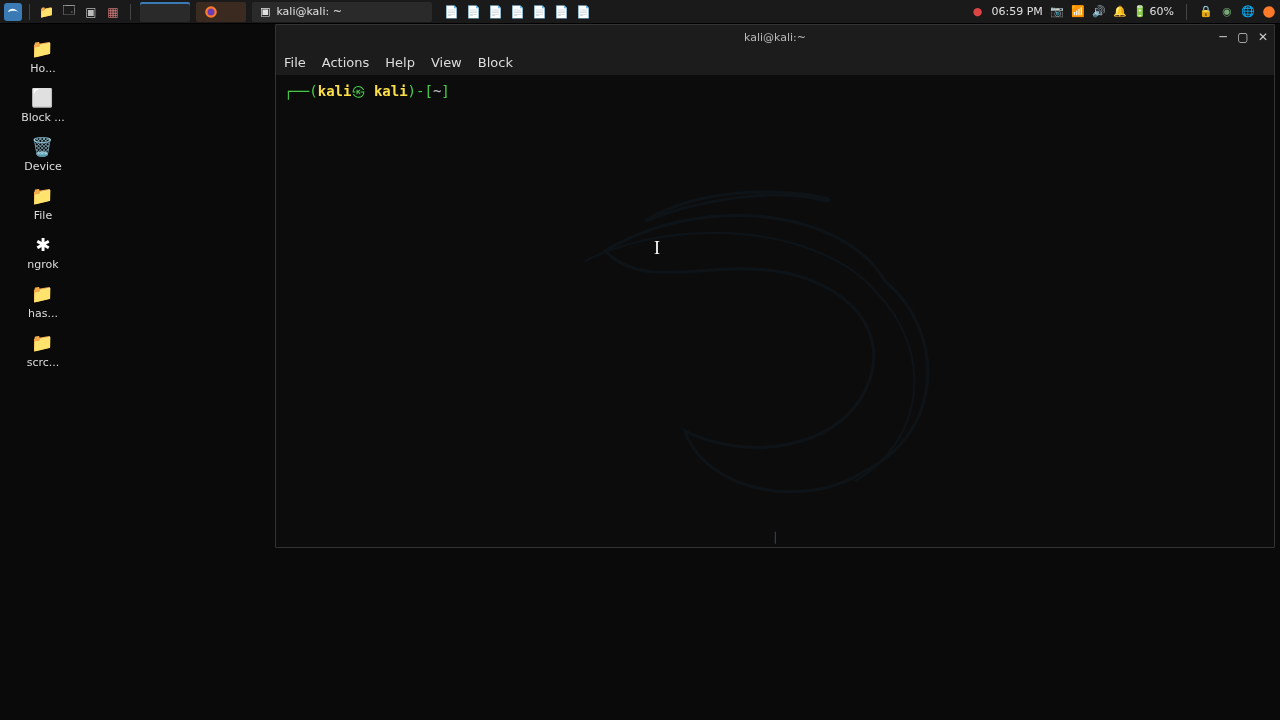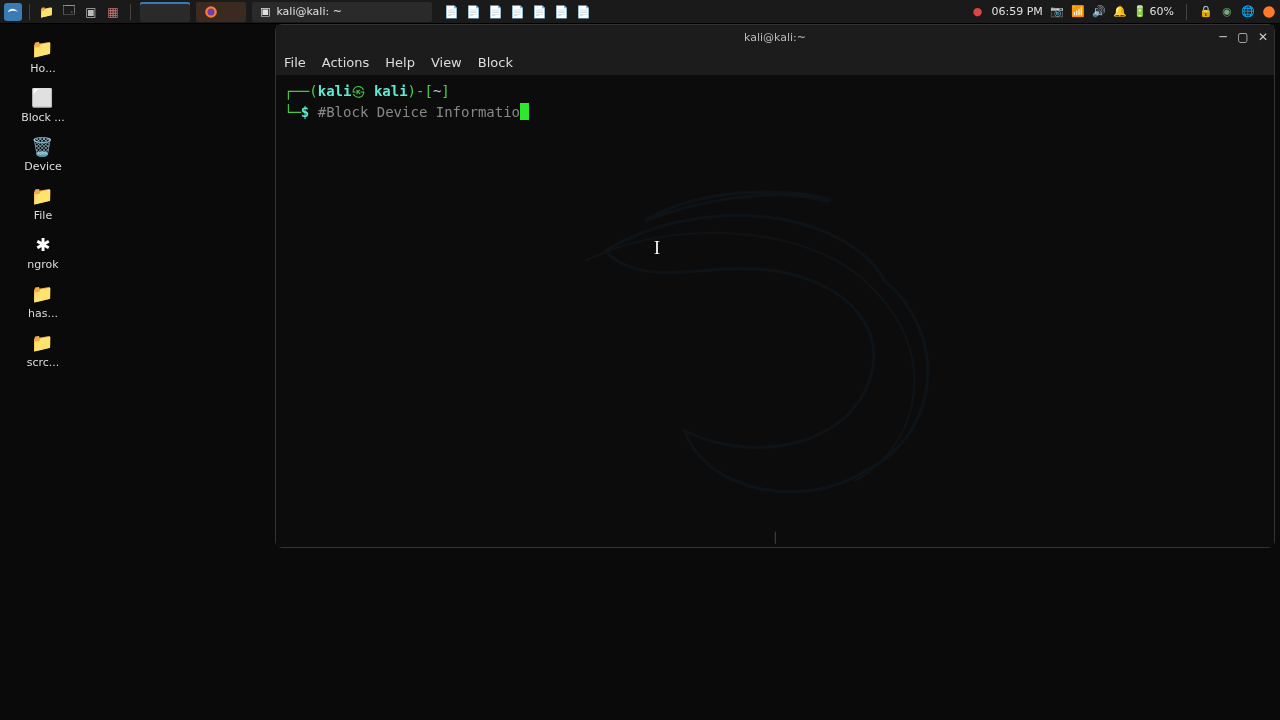--- a/index.html
+++ b/index.html
@@ -92,21 +92,21 @@
 
 
 .term-window {
   position: absolute;
   top: 24px;
   left: 275px;
   width: 1000px;
   height: 524px;
   background: #1c1c1c;
   border: 1px solid #333;
-  border-radius: 7px;
+  border-radius: 1px;
   display: flex;
   flex-direction: column;
 }
 .titlebar {
   height: 24px;
   background: #1c1c1c;
   display: flex;
   align-items: center;
   justify-content: center;
   position: relative;
@@ -149,21 +149,21 @@
 .dragon-bg {
   position: absolute;
   top: 50%; left: 50%;
   transform: translate(-50%, -45%);
   width: 500px; height: 400px;
   opacity: 0.12;
   pointer-events: none;
 }
 .prompt-line { position: relative; z-index: 1; white-space: pre; }
 .p-green { color: #47d147; }
-.p-blue  { color: #5eead4; font-weight: bold; }
+.p-blue  { color: #fde047; font-weight: bold; }
 .p-white { color: #c0c0c0; }
 .p-gray  { color: #888; }
 .cursor-block {
   display: inline-block;
   width: 9px; height: 17px;
   background: #2ee82e;
   vertical-align: text-bottom;
 }
 .ibeam {
   position: absolute;
@@ -286,18 +286,17 @@
   </div>
   <div class="term-body">
     <svg class="dragon-bg" viewBox="0 0 500 400">
       <path d="M80 120 C 180 60, 320 80, 360 150 C 420 200, 420 300, 340 340 C 280 380, 180 360, 160 300 C 220 330, 310 320, 340 260 C 370 200, 320 150, 250 140 C 180 130, 120 160, 80 120 Z
                M120 90 C 200 40, 330 70, 300 70 C 250 55, 170 70, 120 90 Z" fill="none" stroke="#1e4a6e" stroke-width="3"></path>
       <path d="M60 130 C 160 80, 300 100, 350 160" fill="none" stroke="#1e4a6e" stroke-width="2"></path>
       <path d="M350 160 C 410 220, 400 310, 330 350" fill="none" stroke="#1e4a6e" stroke-width="2"></path>
     </svg>
 
     <div class="prompt-line"><span class="p-green">┌──(</span><span class="p-blue">kali</span><span class="p-green">㉿ </span><span class="p-blue">kali</span><span class="p-green">)-[</span><span class="p-white">~</span><span class="p-green">]</span></div>
-    <div class="prompt-line"><span class="p-green">└─</span><span class="p-blue">$</span><span> </span><span class="p-gray">#Block Device Informatio</span><span class="cursor-block"></span></div>
 
     <div class="ibeam" style="top:160px;left:378px">I</div>
     <div class="records-hint">│</div>
   </div>
 </div>
 
 </body></html>

